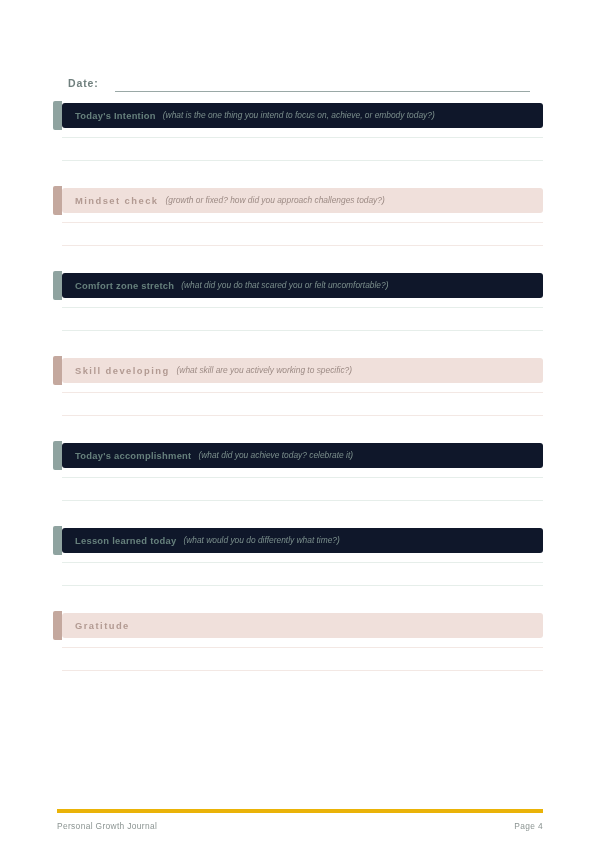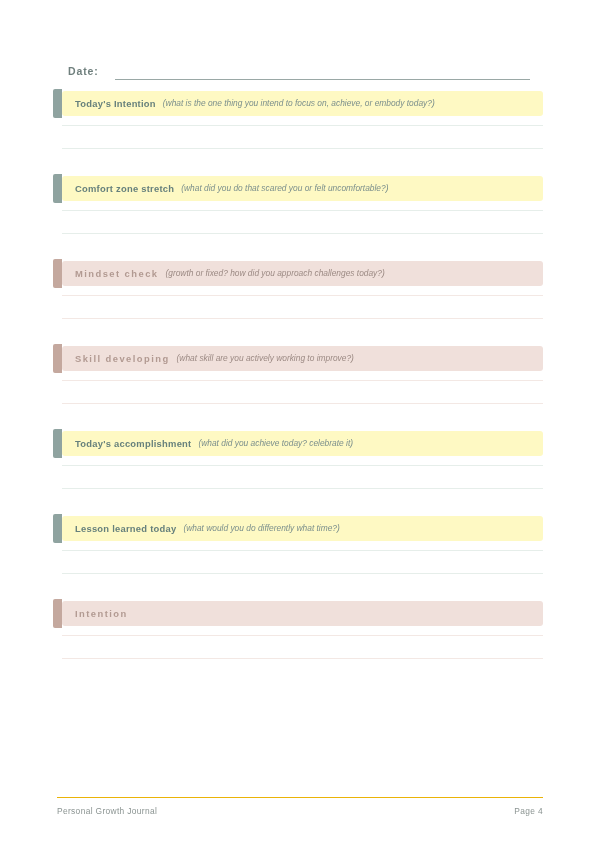--- a/index.html
+++ b/index.html
@@ -11,21 +11,21 @@
   body {
     width: 600px;
     height: 848px;
     position: relative;
     font-family: "Liberation Sans", sans-serif;
     overflow: hidden;
   }
 
   .page {
     position: absolute;
-    left: 0; top: 0;
+    left: 0; top: 12px;
     width: 600px;
     height: 596px;
     background: #ffffff;
     box-sizing: border-box;
   }
 
   
   .date-row {
     position: absolute;
     left: 68px;
@@ -94,21 +94,21 @@
     line-height: 11px;
   }
   .prompt {
     font-size: 8.4px;
     font-style: italic;
     line-height: 11px;
     margin-left: 7px;
   }
 
   
-  .sec-green .bar   { background: #fef9c3; }
+  .sec-green .bar   { background: #0f172a; }
   .sec-green .accent{ background: #8fa3a0; }
   .sec-green .label { color: #66807c; letter-spacing: 0.25px; }
   .sec-green .prompt{ color: #7b8f8c; }
   .sec-green .wline { border-bottom: 1px solid #e6eeea; }
 
   
   .sec-rose .bar    { background: #f0e0db; }
   .sec-rose .accent { background: #c4a89e; }
   .sec-rose .label  { color: #b29a92; letter-spacing: 1.45px; }
   .sec-rose .prompt { color: #9c8a84; }
@@ -122,21 +122,21 @@
   }
   .wline-1 { top: 34px; }
   .wline-2 { top: 57px; }
 
   
   .footer {
     position: absolute;
     left: 57px;
     top: 797px;
     width: 486px;
-    border-top: 1px solid #eab308;
+    border-top: 4px solid #eab308;
     padding-top: 8px;
     display: flex;
     justify-content: space-between;
     align-items: baseline;
   }
   .footer-text {
     font-size: 8.4px;
     color: #8b9492;
     letter-spacing: 0.35px;
     line-height: 11px;
@@ -157,48 +157,48 @@
         <div class="accent"></div>
         <div class="bar">
           <div class="bar-text">
             <span class="label">Today's Intention</span>
             <span class="prompt">(what is the one thing you intend to focus on, achieve, or embody today?)</span>
           </div>
         </div>
         <div class="wline wline-1"></div>
         <div class="wline wline-2"></div>
       </div>
+      <div class="section sec-rose">
+        <div class="accent"></div>
+        <div class="bar">
+          <div class="bar-text">
+            <span class="label">Mindset check</span>
+            <span class="prompt">(growth or fixed? how did you approach challenges today?)</span>
+          </div>
+        </div>
+        <div class="wline wline-1"></div>
+        <div class="wline wline-2"></div>
+      </div>
       <div class="section sec-green">
         <div class="accent"></div>
         <div class="bar">
           <div class="bar-text">
             <span class="label">Comfort zone stretch</span>
             <span class="prompt">(what did you do that scared you or felt uncomfortable?)</span>
           </div>
         </div>
         <div class="wline wline-1"></div>
         <div class="wline wline-2"></div>
       </div>
       <div class="section sec-rose">
         <div class="accent"></div>
         <div class="bar">
           <div class="bar-text">
-            <span class="label">Mindset check</span>
-            <span class="prompt">(growth or fixed? how did you approach challenges today?)</span>
-          </div>
-        </div>
-        <div class="wline wline-1"></div>
-        <div class="wline wline-2"></div>
-      </div>
-      <div class="section sec-rose">
-        <div class="accent"></div>
-        <div class="bar">
-          <div class="bar-text">
             <span class="label">Skill developing</span>
-            <span class="prompt">(what skill are you actively working to improve?)</span>
+            <span class="prompt">(what skill are you actively working to specific?)</span>
           </div>
         </div>
         <div class="wline wline-1"></div>
         <div class="wline wline-2"></div>
       </div>
       <div class="section sec-green">
         <div class="accent"></div>
         <div class="bar">
           <div class="bar-text">
             <span class="label">Today's accomplishment</span>
@@ -216,21 +216,21 @@
             <span class="prompt">(what would you do differently what time?)</span>
           </div>
         </div>
         <div class="wline wline-1"></div>
         <div class="wline wline-2"></div>
       </div>
       <div class="section sec-rose">
         <div class="accent"></div>
         <div class="bar">
           <div class="bar-text">
-            <span class="label">Intention</span>
+            <span class="label">Gratitude</span>
           </div>
         </div>
         <div class="wline wline-1"></div>
         <div class="wline wline-2"></div>
       </div>
     </div>
 
   <div class="footer">
     <span class="footer-text">Personal Growth Journal</span>
     <span class="footer-text">Page 4</span>

